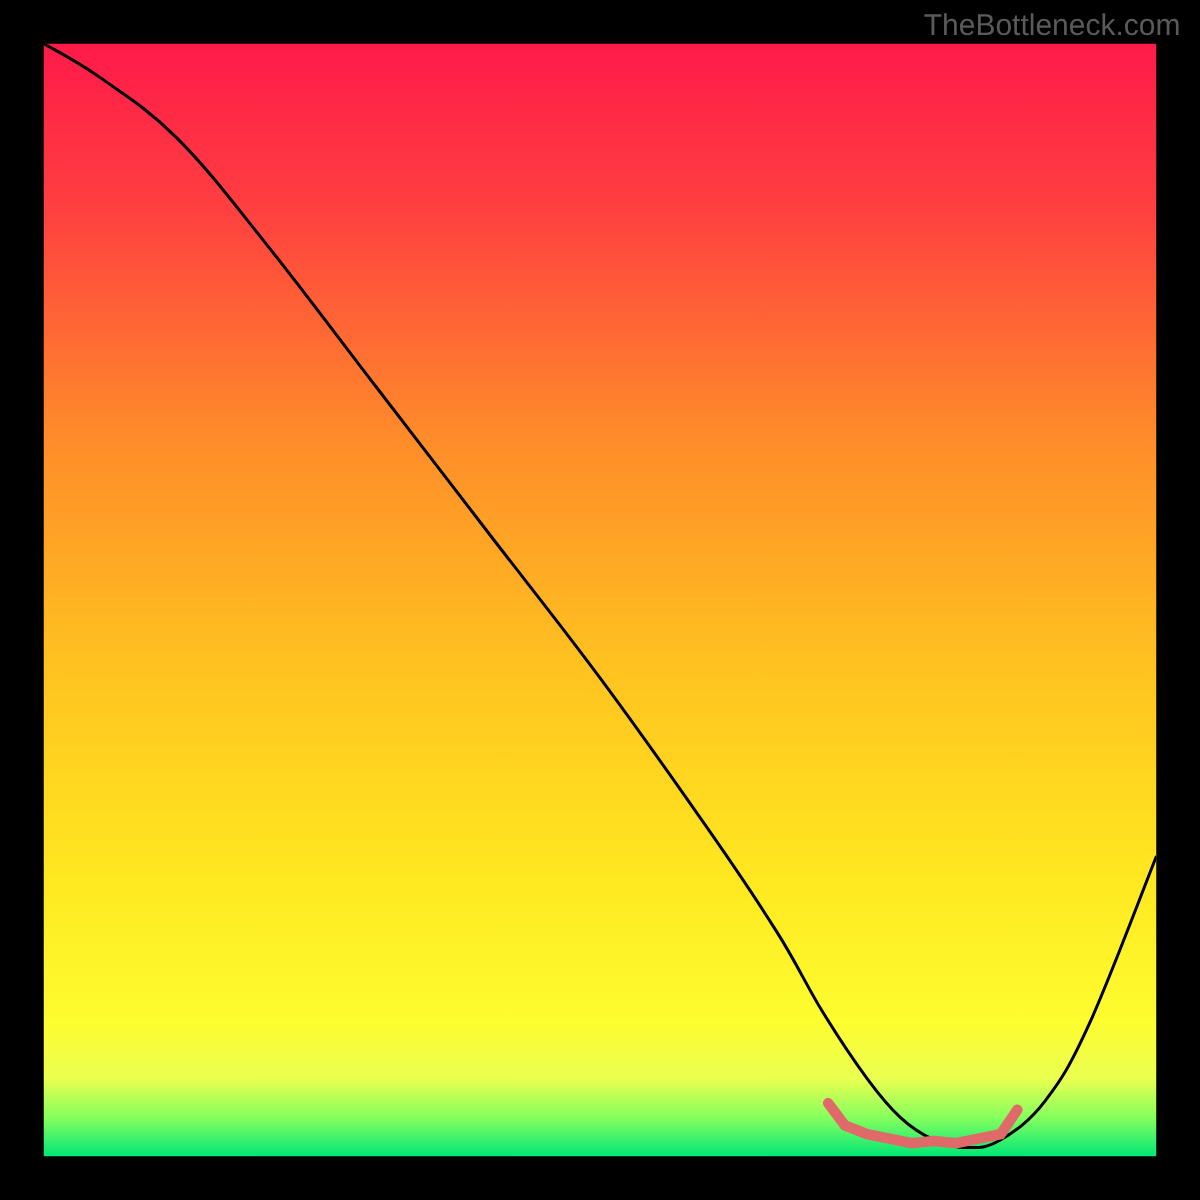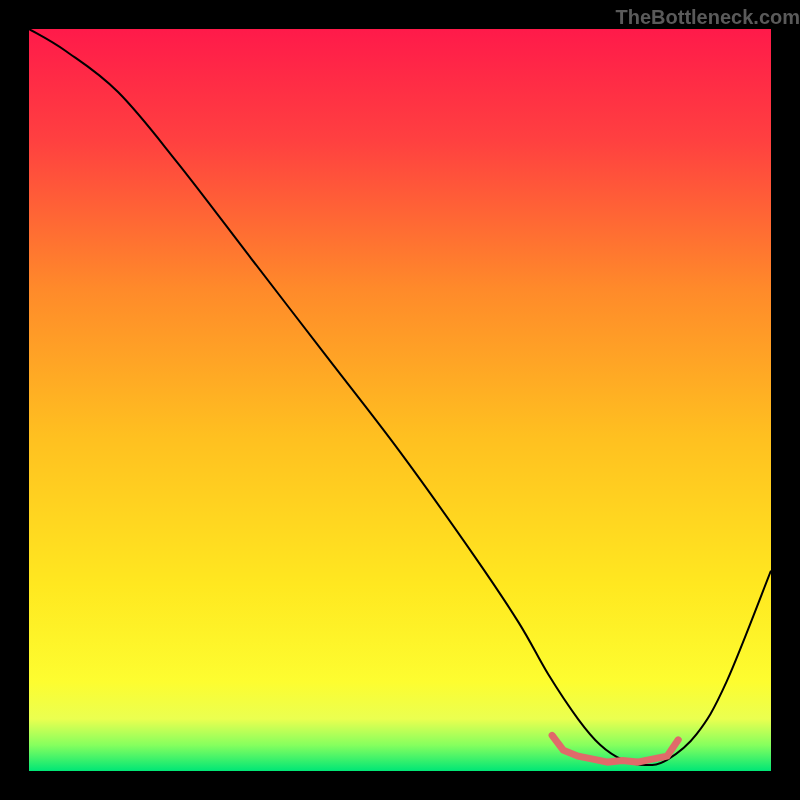--- a/index.html
+++ b/index.html
@@ -7,24 +7,24 @@
     padding: 0;
     width: 800px;
     height: 800px;
     background: #000000;
     position: relative;
     font-family: Arial, sans-serif;
   }
   .watermark {
     position: absolute;
     top: 6px;
-    right: 0;
+    right: 13px;
     color: #5a5a5a;
     font-size: 20px;
-    font-weight: 700;
+    font-weight: 400;
     z-index: 10;
   }
   .plot-area {
     position: absolute;
     left: 29px;
     top: 29px;
     width: 742px;
     height: 742px;
   }
   .plot-area svg {

